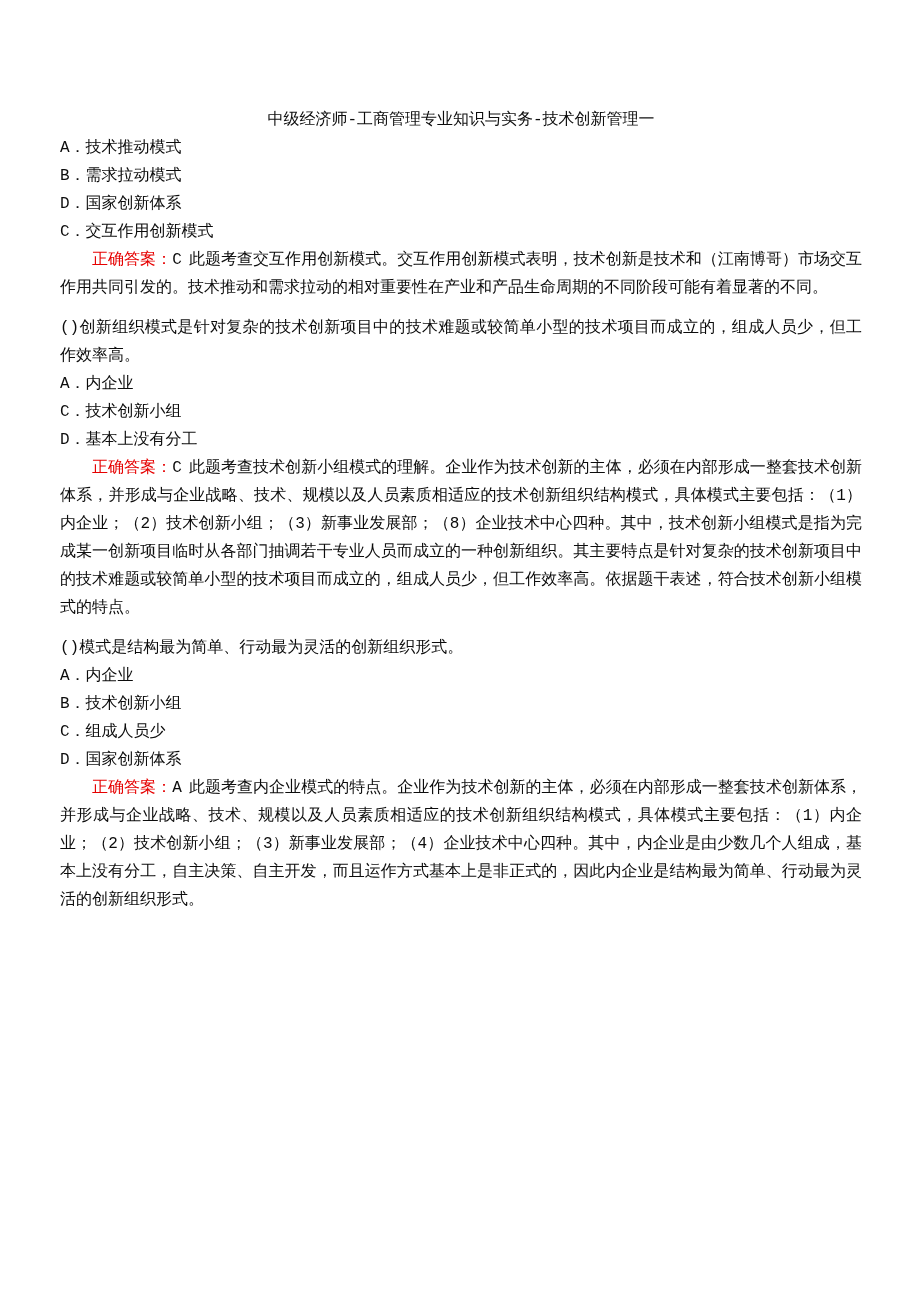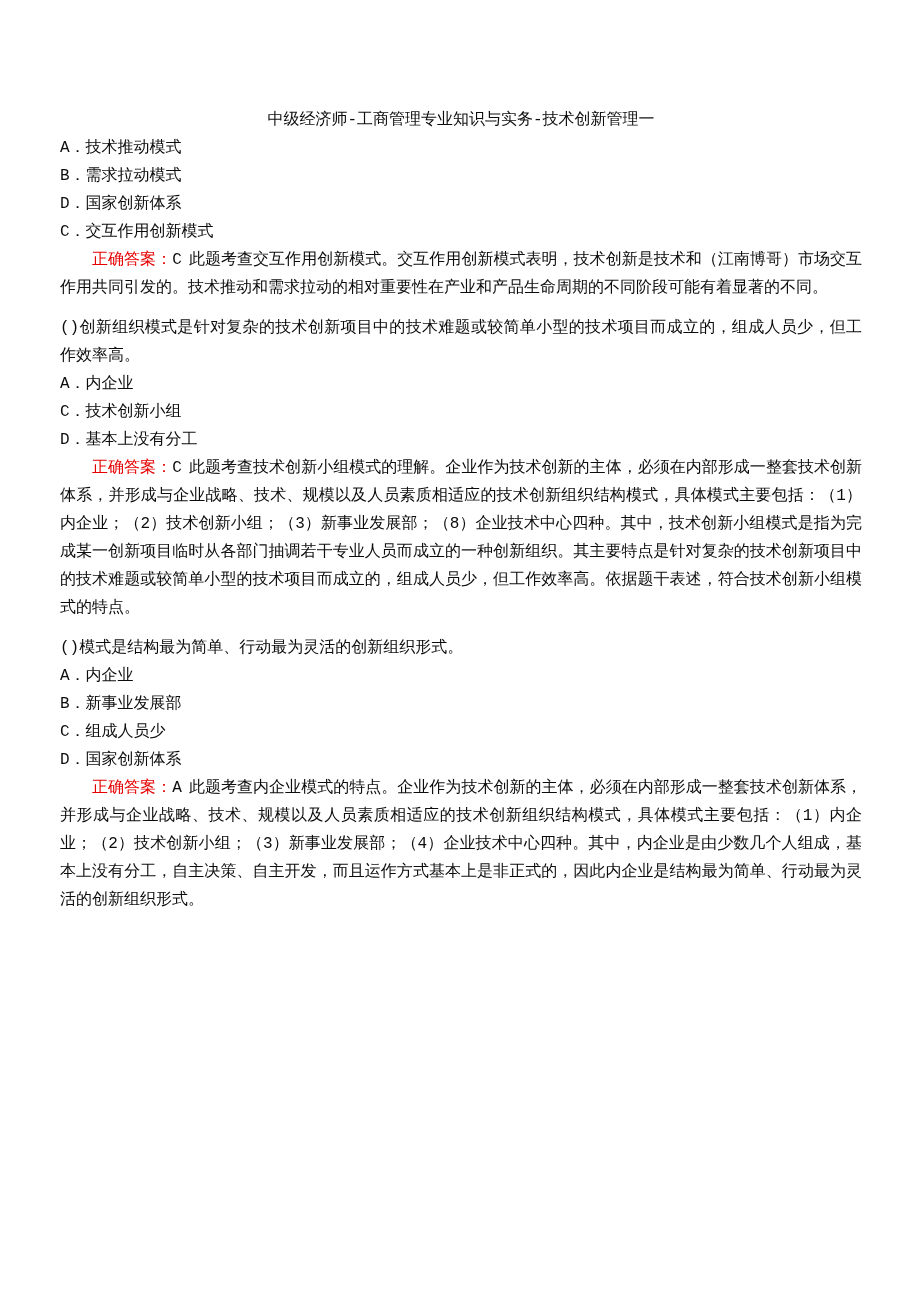--- a/index.html
+++ b/index.html
@@ -69,21 +69,21 @@
     <div class="option">C．技术创新小组</div>
     <div class="option">D．基本上没有分工</div>
     <div class="answer">
       <span class="answer-label">正确答案：</span><span class="answer-letter">C</span><span>此题考查技术创新小组模式的理解。企业作为技术创新的主体，必须在内部形成一整套技术创新体系，并形成与企业战略、技术、规模以及人员素质相适应的技术创新组织结构模式，具体模式主要包括：（1）内企业；（2）技术创新小组；（3）新事业发展部；（8）企业技术中心四种。其中，技术创新小组模式是指为完成某一创新项目临时从各部门抽调若干专业人员而成立的一种创新组织。其主要特点是针对复杂的技术创新项目中的技术难题或较简单小型的技术项目而成立的，组成人员少，但工作效率高。依据题干表述，符合技术创新小组模式的特点。</span>
     </div>
   </div>
 
   <div class="question-block">
     <div class="stem">()模式是结构最为简单、行动最为灵活的创新组织形式。</div>
     <div class="option">A．内企业</div>
-    <div class="option">B．新事业发展部</div>
+    <div class="option">B．技术创新小组</div>
     <div class="option">C．组成人员少</div>
     <div class="option">D．国家创新体系</div>
     <div class="answer">
       <span class="answer-label">正确答案：</span><span class="answer-letter">A</span><span>此题考查内企业模式的特点。企业作为技术创新的主体，必须在内部形成一整套技术创新体系，并形成与企业战略、技术、规模以及人员素质相适应的技术创新组织结构模式，具体模式主要包括：（1）内企业；（2）技术创新小组；（3）新事业发展部；（4）企业技术中心四种。其中，内企业是由少数几个人组成，基本上没有分工，自主决策、自主开发，而且运作方式基本上是非正式的，因此内企业是结构最为简单、行动最为灵活的创新组织形式。</span>
     </div>
   </div>
 
 </div>
 
 </body></html>

